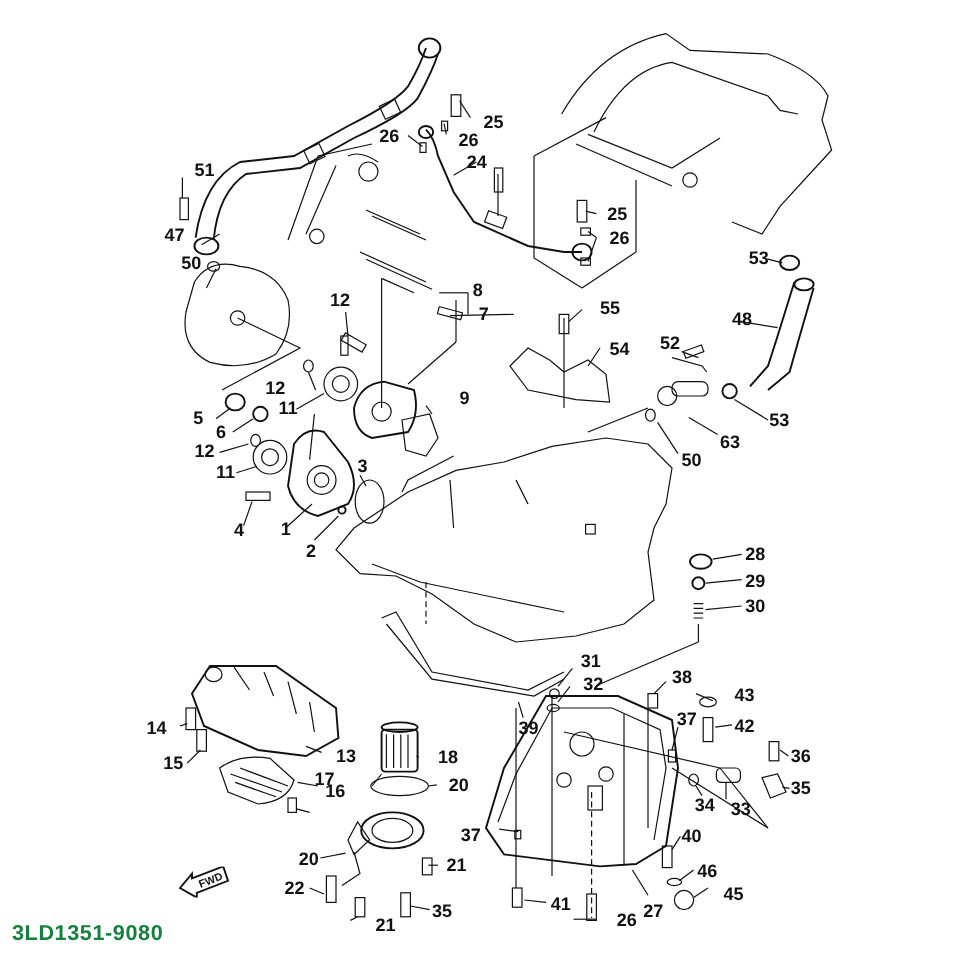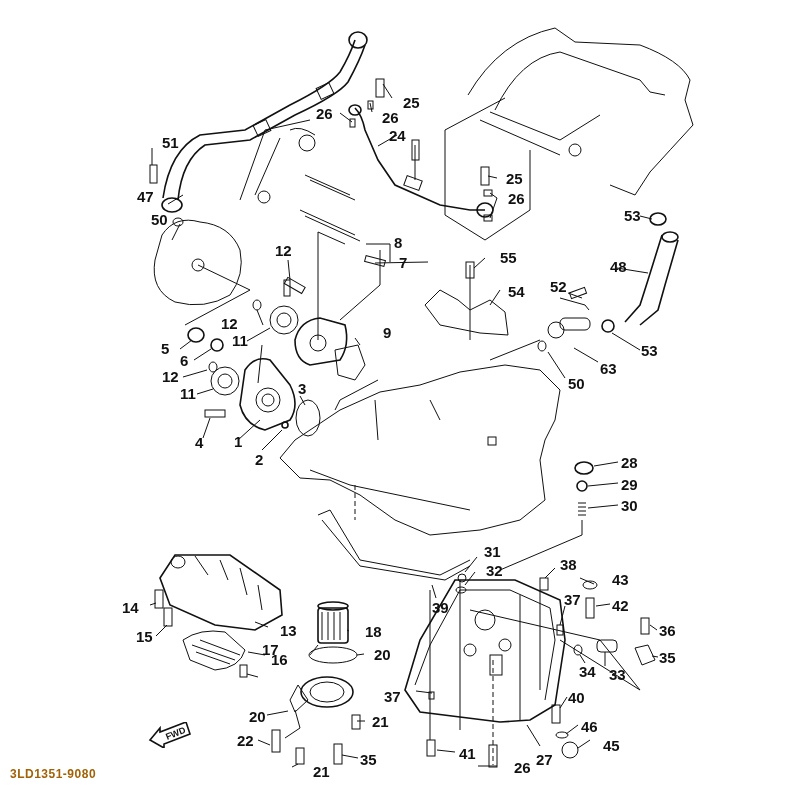--- a/index.html
+++ b/index.html
@@ -1,19 +1,19 @@
 <!DOCTYPE html>
 <html><head>
 <meta charset="utf-8">
 <style>
   html, body { margin:0; padding:0; background:#ffffff; }
   body { width:800px; height:800px; overflow:hidden; position:relative; font-family:"Liberation Sans", sans-serif; }
   #diagram { position:absolute; left:0; top:0; width:800px; height:800px; }
   .lbl { position:absolute; font-family:"Liberation Sans", sans-serif; font-weight:bold; font-size:15px; color:#111; line-height:1; white-space:nowrap; cursor:pointer; }
-  .code { position:absolute; left:10px; top:767px; font-family:"Liberation Sans", sans-serif; font-weight:bold; font-size:12px; color:#a16207; letter-spacing:0.5px; }
+  .code { position:absolute; left:10px; top:767px; font-family:"Liberation Sans", sans-serif; font-weight:bold; font-size:18px; color:#15803d; letter-spacing:0.5px; }
   .fwd { position:absolute; left:148px; top:722px; width:44px; height:26px; }
   svg line, svg path, svg polyline, svg polygon, svg circle, svg ellipse, svg rect { stroke:#111; fill:none; stroke-width:1.6; }
   svg .thin { stroke-width:1; }
   svg .dash { stroke-dasharray:5 3; }
 </style>
 </head>
 <body>
 
 <svg id="diagram" viewBox="0 0 800 800" xmlns="http://www.w3.org/2000/svg">
 

